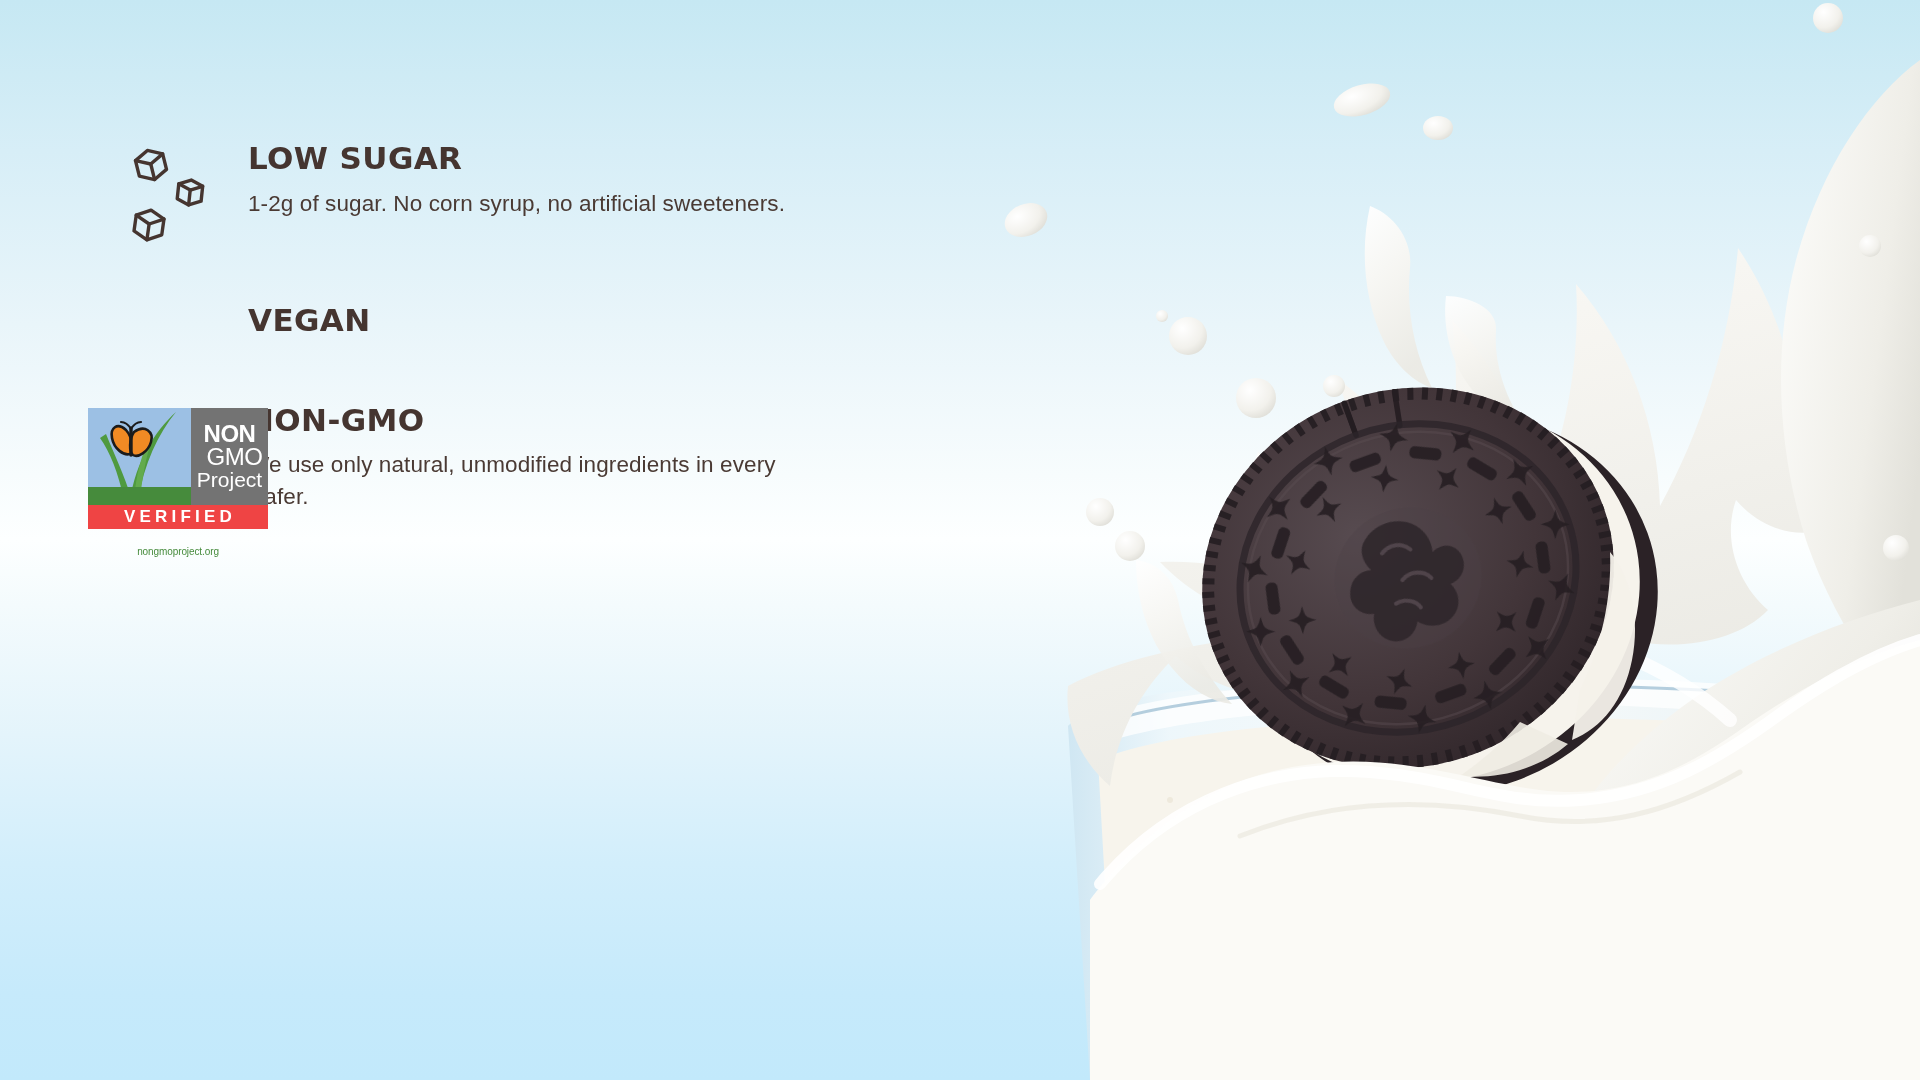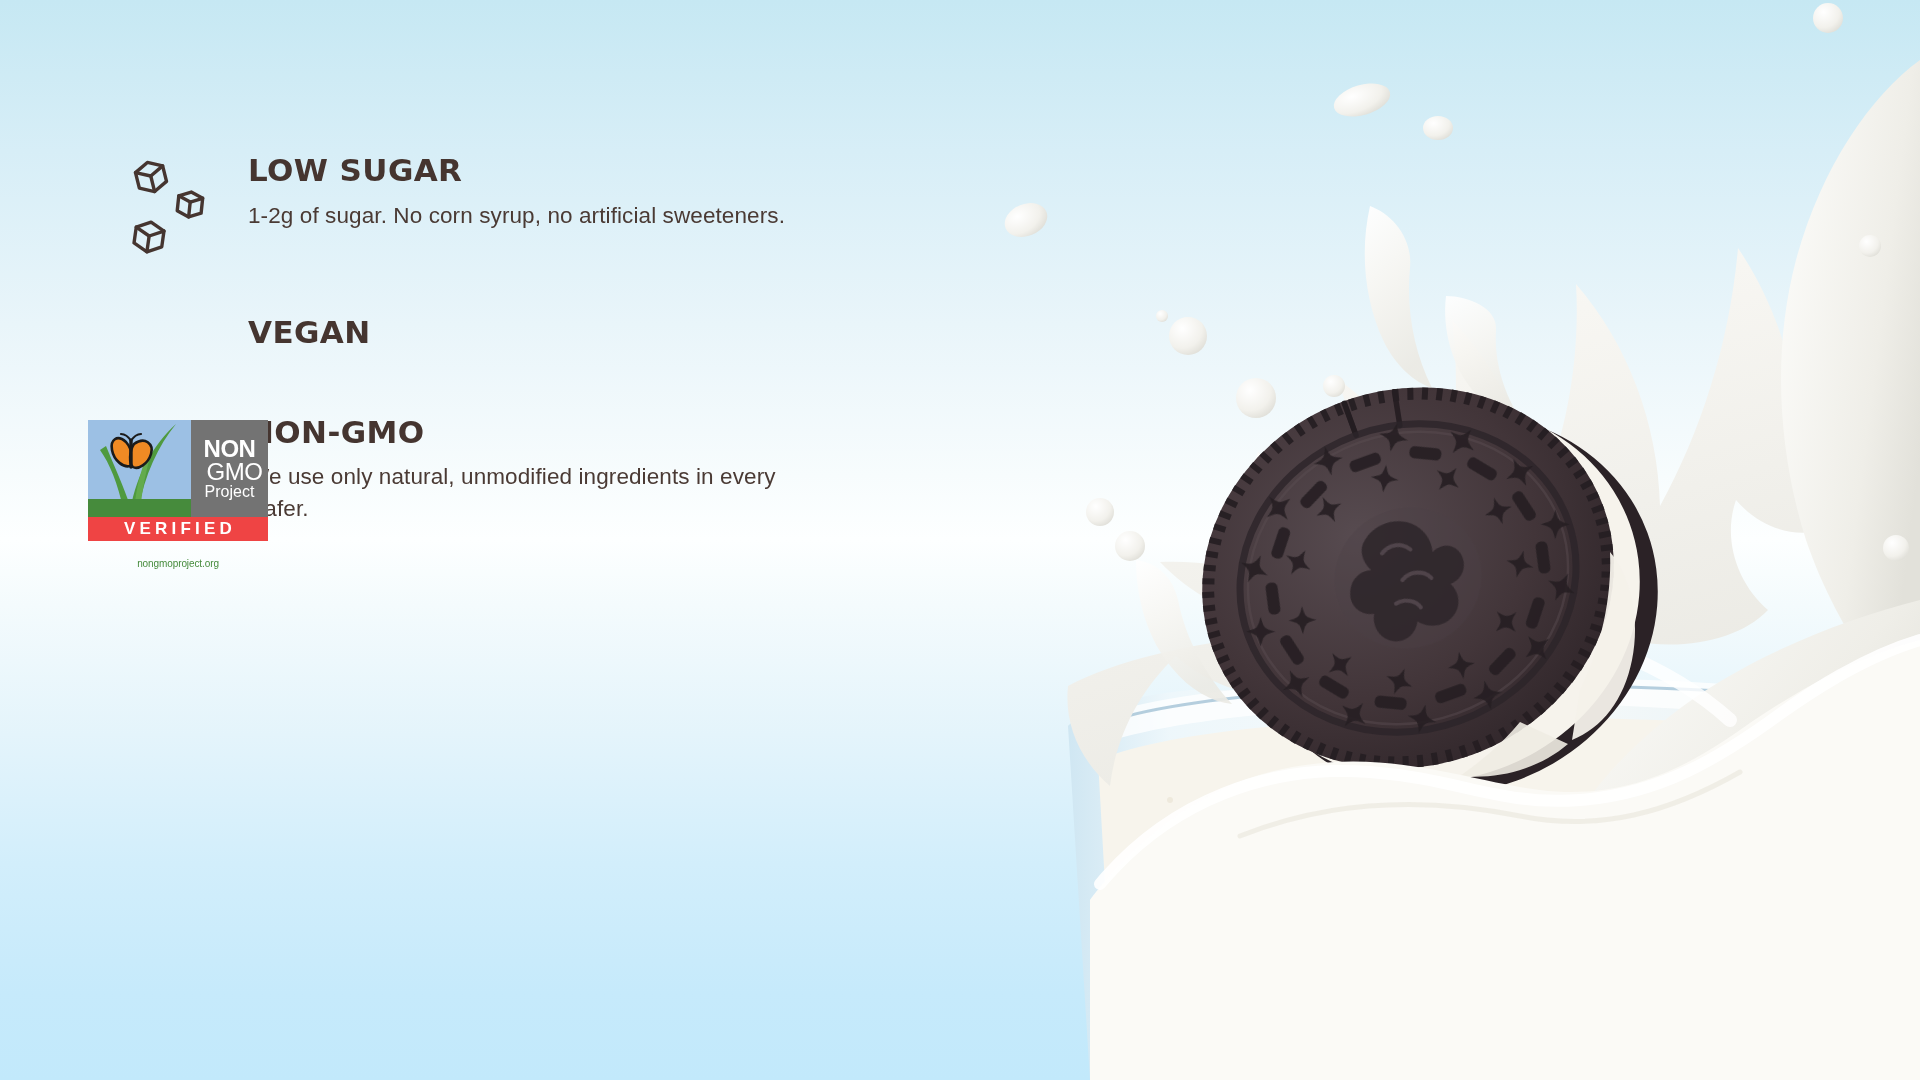--- a/index.html
+++ b/index.html
@@ -18,21 +18,21 @@
        #d2eefb 80%,
        #c6eafb 92%,
        #c2e9fb 100%);
     position:relative;
   }
 
   
   #benefits {
     position:absolute;
     left:108px;
-    top:152px;
+    top:140px;
     width:760px;
   }
   .benefit {
     position:relative;
     display:flex;
     align-items:flex-start;
     margin-bottom:50px;
   }
   .benefit-icon {
     width:140px;
@@ -96,21 +96,21 @@
     background:#737373;
     color:#fff;
     display:flex;
     flex-direction:column;
     align-items:center;
     justify-content:center;
     line-height:0.97;
   }
   .gmo-right .l1 { font-size:24px; font-weight:bold; letter-spacing:-0.5px; }
   .gmo-right .l2 { font-size:24px; font-weight:normal; letter-spacing:-0.5px;margin-left:10px; }
-  .gmo-right .l3 { font-size:16px; font-weight:normal; margin-top:1px; }
+  .gmo-right .l3 { font-size:21px; font-weight:normal; margin-top:1px; }
   .gmo-verified {
     width:180px; height:24px;
     background:#ef4444;
     color:#ffffff;
     font-size:17px;
     font-weight:bold;
     letter-spacing:4.2px;
     display:flex;
     align-items:center;
     justify-content:center;

